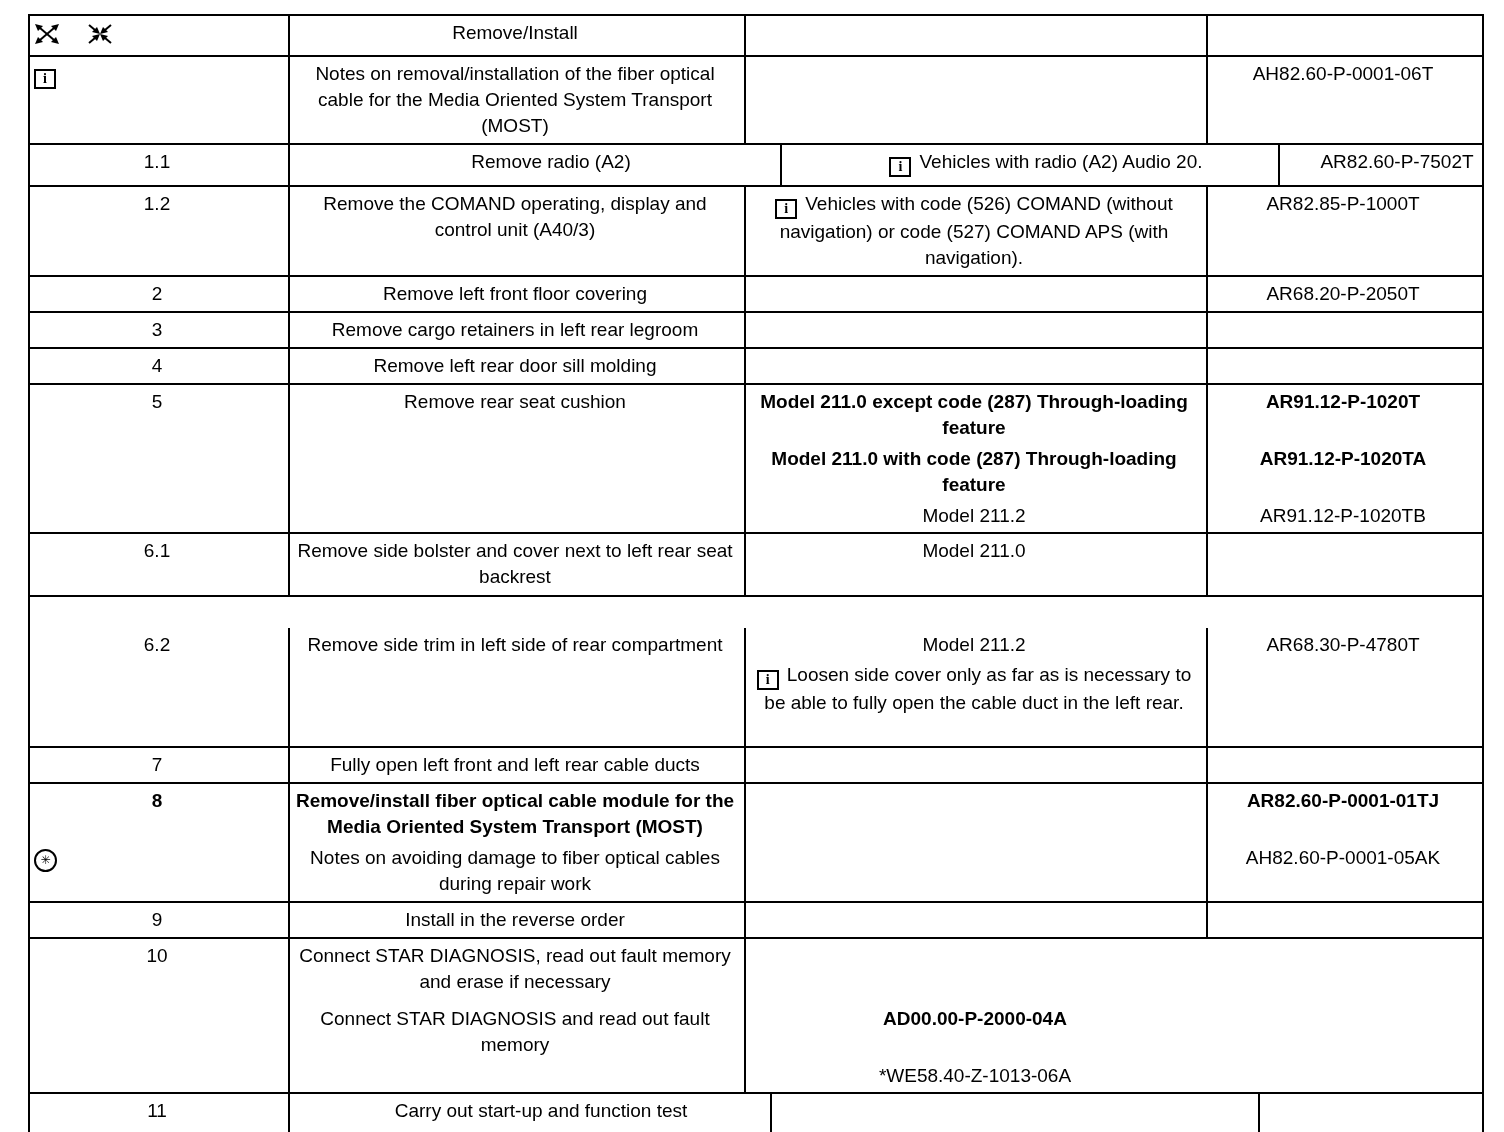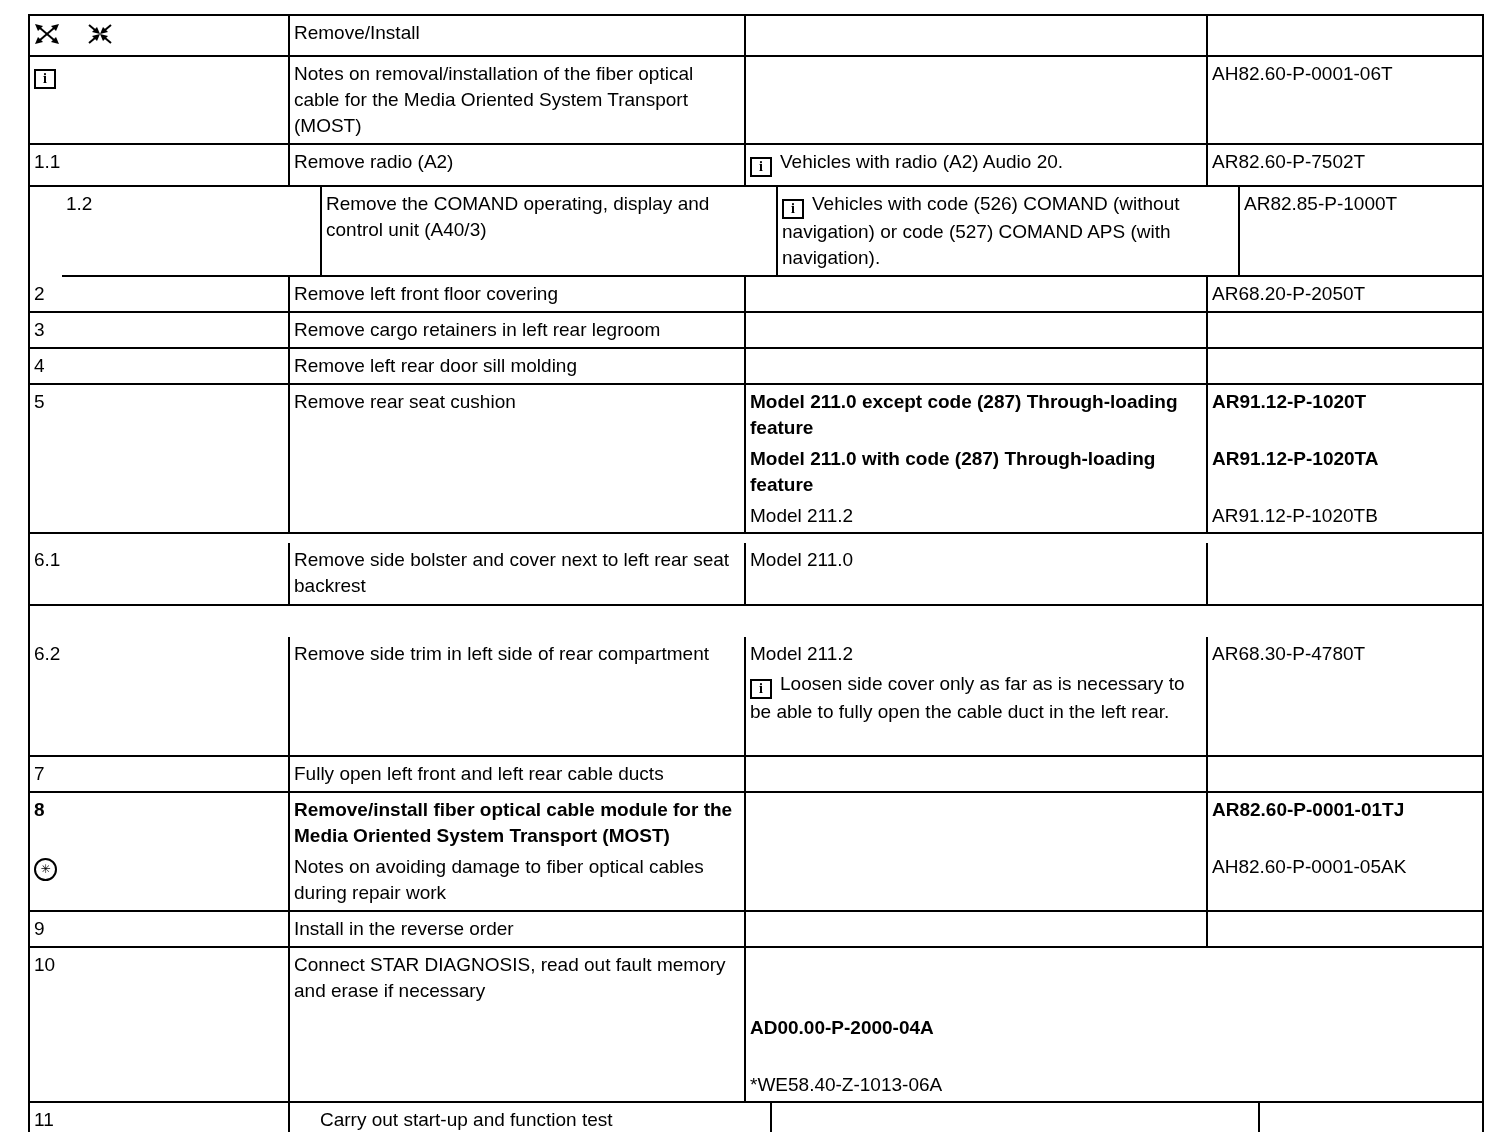--- a/index.html
+++ b/index.html
@@ -9,28 +9,28 @@
     padding: 14px 0 0 28px;
     font-family: "Liberation Sans", "DejaVu Sans", sans-serif;
     font-size: 19px; line-height: 26px; color: #000;
     overflow: hidden;
   }
   .tbl { width: 1456px; border: 2px solid #000; }
   .row { display: grid; grid-template-columns: 260px 456px 462px 1fr; border-bottom: 2px solid #000; }
   .row:last-child { border-bottom: 0; gap: 26px; }
   .cell { border-right: 2px solid #000; padding: 4px 8px 3px 4px; }
   .cell:last-child { border-right: 0; }
-  .blk { display: block; }
+  .blk { display: block; text-align: center; }
   .b57  { min-height: 57px; font-weight: bold; }
   .b63  { min-height: 63px; }
   .b120 { min-height: 120px; }
   .gap4 { margin-top: 4px; }
   .mh36 { min-height: 36px; }  .mh38 { min-height: 38px; }
-  .mh42 { min-height: 42px; }  .mh63 { min-height: 63px; margin-top: 9px; }
-  .mh88 { min-height: 88px; }  .mh90 { min-height: 90px; margin-left: 32px; }
+  .mh42 { min-height: 42px; gap: 36px; }  .mh63 { min-height: 63px; }
+  .mh88 { min-height: 88px; }  .mh90 { min-height: 90px; }
   .mh119{ min-height: 119px; } .mh120{ min-height: 120px; margin-top: 31px; }
   .mh147{ min-height: 147px; } .mh152{ min-height: 152px; }
   .info-icon {
     display: inline-flex; align-items: center; justify-content: center;
     width: 22px; height: 20px; border: 2px solid #000;
     font-family: "Liberation Serif", "DejaVu Serif", serif;
     font-size: 14px; font-weight: bold; line-height: 1;
     vertical-align: -3px; margin-right: 8px; flex: none;
   }
   .caution-icon {
@@ -256,20 +256,21 @@
     <div class="cell"></div>
     <div class="cell"></div>
   </div>
 
   <div class="row mh152">
     <div class="cell">
       <div class="blk">10</div>
     </div>
     <div class="cell">
       <div class="blk b63">Connect STAR DIAGNOSIS, read out fault memory and erase if necessary</div>
+      <div class="blk">Connect STAR DIAGNOSIS and read out fault memory</div>
     </div>
     <div class="cell">
       <div class="blk b63"></div>
       <div class="blk b57">AD00.00-P-2000-04A</div>
       <div class="blk">*WE58.40-Z-1013-06A</div>
     </div>
   </div>
 
   <div class="row mh38">
     <div class="cell">

